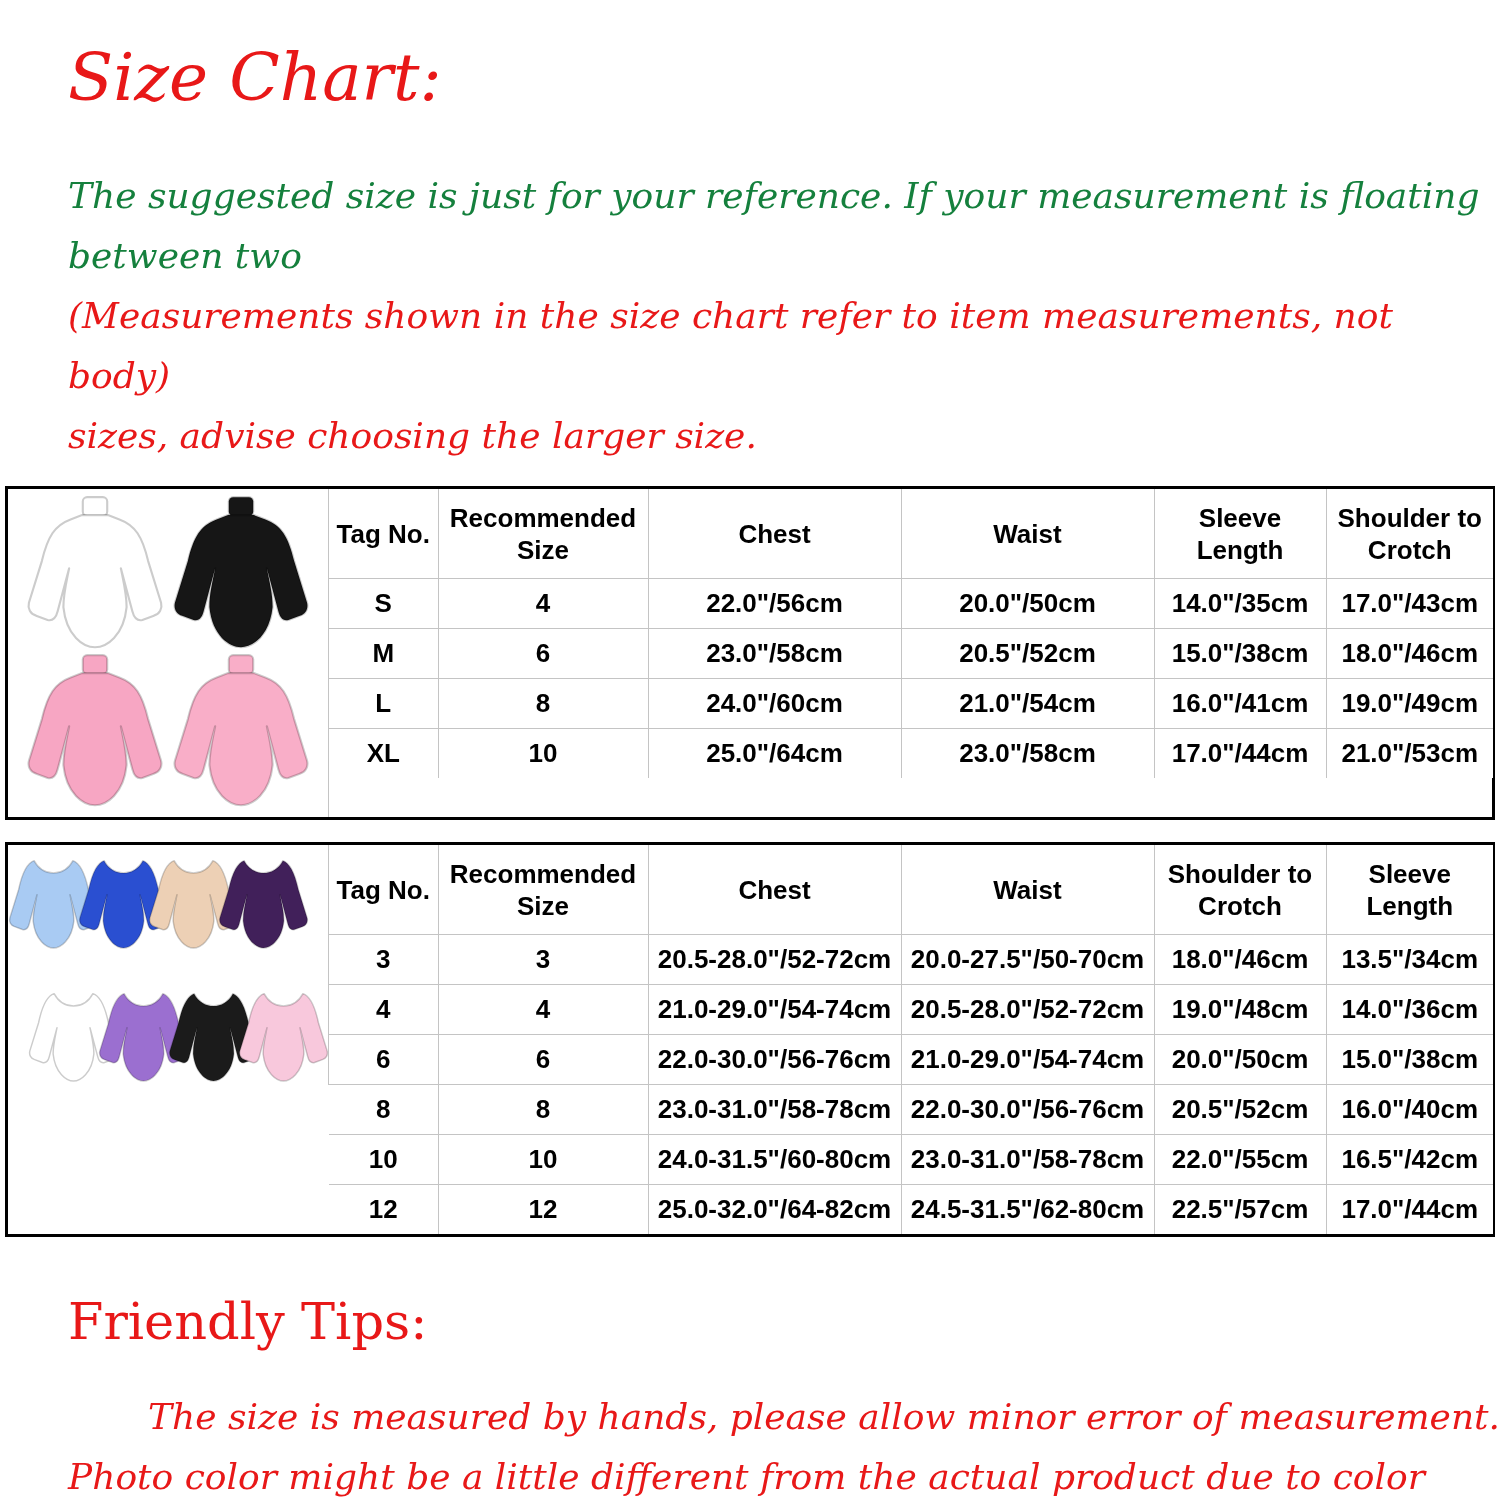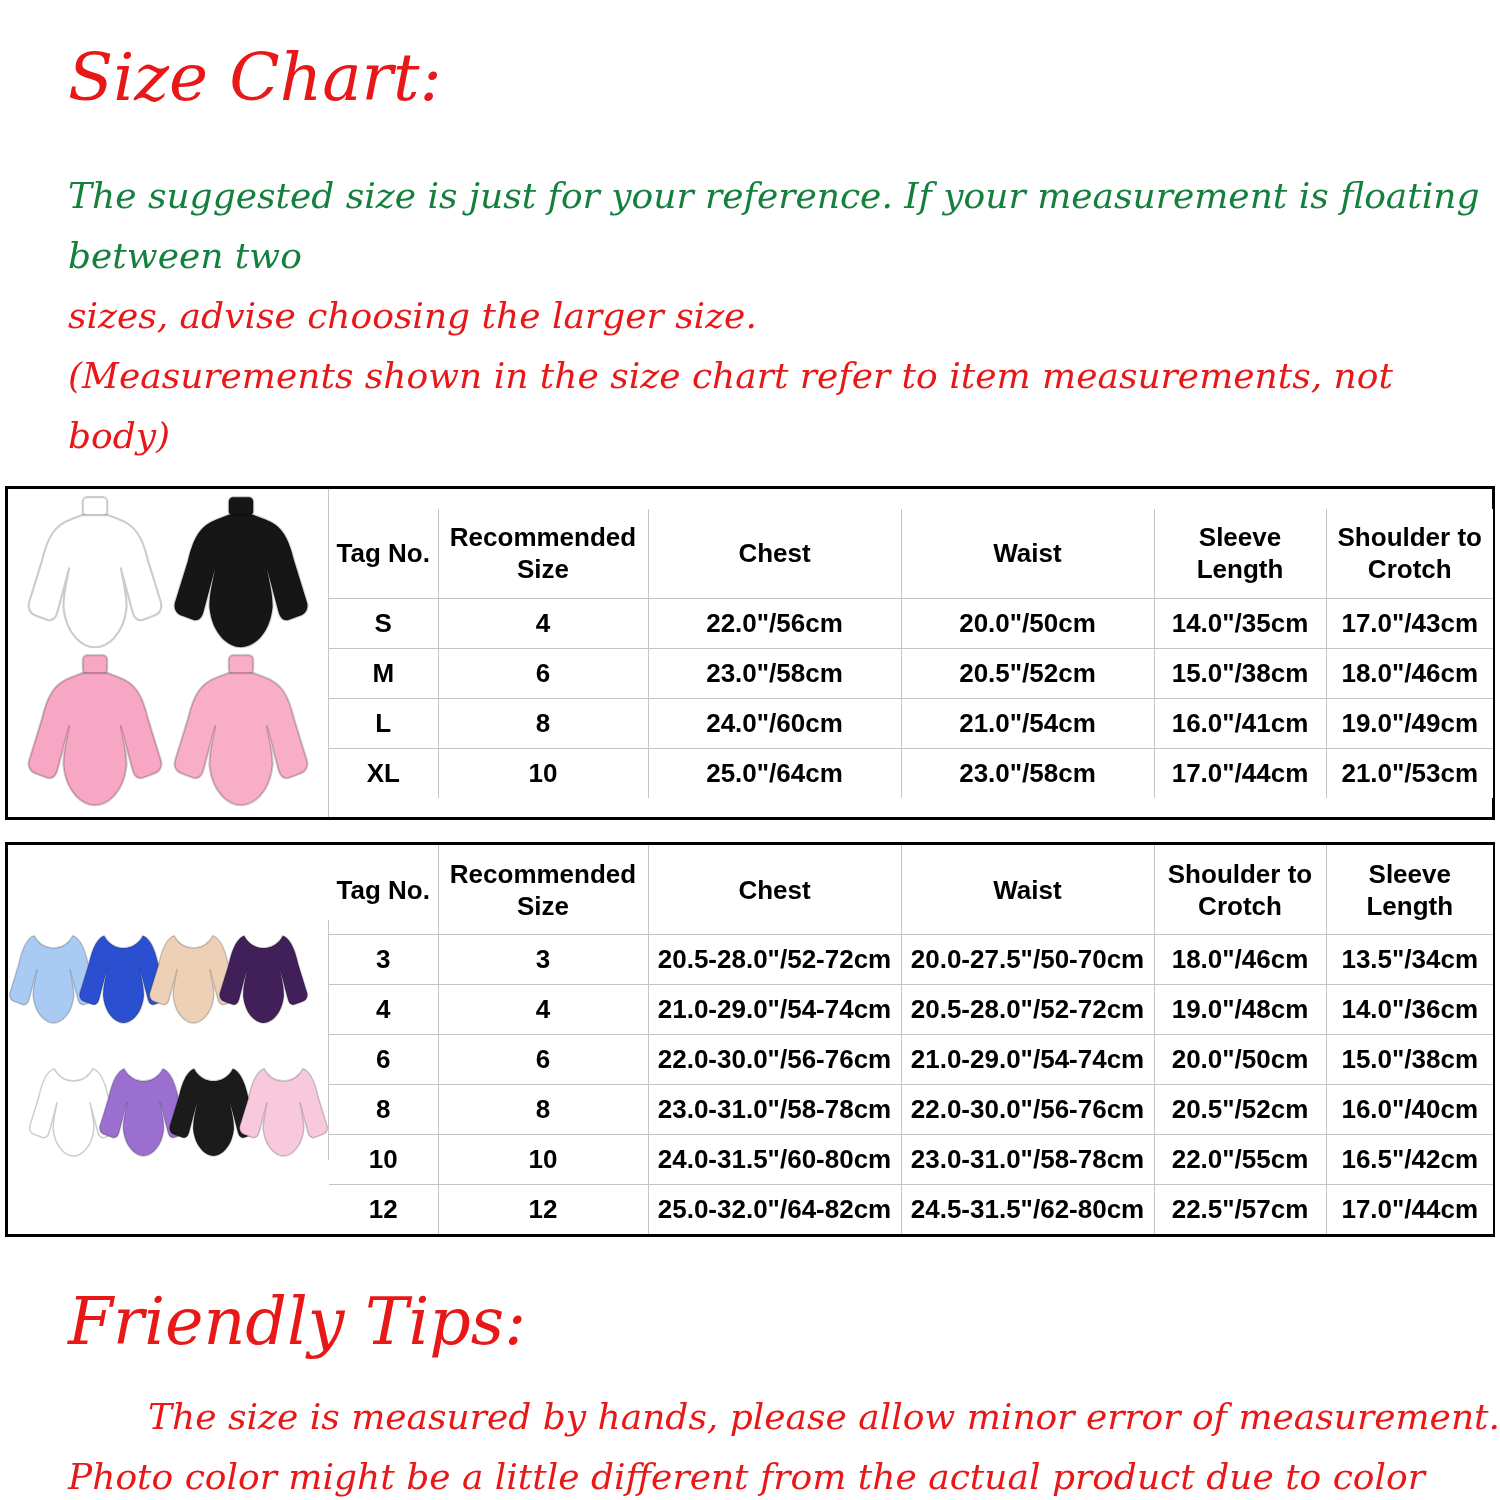--- a/index.html
+++ b/index.html
@@ -12,40 +12,39 @@
     font-family:"DejaVu Serif",serif;
     font-style:italic;
     font-size:66px;
     line-height:88px;
     margin:34px 0 0 68px;
     font-weight:500;
   }
   .intro-block{margin:44px 0 0 68px;}
   .tips-title{
     font-family:"DejaVu Serif",serif;
-    font-style:italic;
-    font-size:65px;
+    font-size:51px;
     line-height:78px;
     margin:46px 0 0 68px;
     font-weight:500;
   }
   .tips-block{margin:26px 0 0 68px;}
   .red-line{
     font-family:"DejaVu Serif",serif;
     font-style:italic;
     font-size:36px;
     line-height:60px;
     margin:0;
     font-weight:500;
   }
 
   
   .tbl-wrap{
     display:flex;
-    align-items:center;
+    align-items:flex-start;
     border:3px solid #000;
     background:#fff;
     margin:20px 5px 0 5px;
   }
   .tbl-wrap.second{margin-top:22px;}
 
   .img-cell{
     width:320px;
     flex:0 0 320px;
     border-right:1px solid #c4c4c4;
@@ -96,22 +95,22 @@
 </style>
 </head>
 <body>
 
 <div class="page">
 
   <h1 class="big-title" style="color: rgb(232, 24, 24);">Size Chart:</h1>
 
   <div class="intro-block">
     <p class="red-line" style="color: #15803d;">The suggested size is just for your reference. If your measurement is floating between two</p>
+    <p class="red-line" style="color: rgb(232, 24, 24);">(Measurements shown in the size chart refer to item measurements, not body)</p>
     <p class="red-line" style="color: rgb(232, 24, 24);">sizes, advise choosing the larger size.</p>
-    <p class="red-line" style="color: rgb(232, 24, 24);">(Measurements shown in the size chart refer to item measurements, not body)</p>
   </div>
 
   <div class="tbl-wrap">
     <div class="img-cell">
         <div class="leo-grid">
           <svg viewBox="0 0 100 110">
             <g fill="#ffffff" stroke="rgba(0,0,0,0.20)" stroke-width="1.5" stroke-linejoin="round">
               <rect x="41.5" y="1.5" width="17" height="13" rx="3"></rect>
               <path d="M41,14 L33,17 C22,21 17,29 13,46 L4,75 C3,79 5,83 9,84 L17,87 C21,88 23,85 24,81 L32,51 C30,61 28,69 28,78 C30,98 42,106 50,106 C58,106 70,98 72,78 C72,69 70,61 68,51 L76,81 C77,85 79,88 83,87 L91,84 C95,83 97,79 96,75 L87,46 C83,29 78,21 67,17 L59,14 Z"></path>
             </g>

